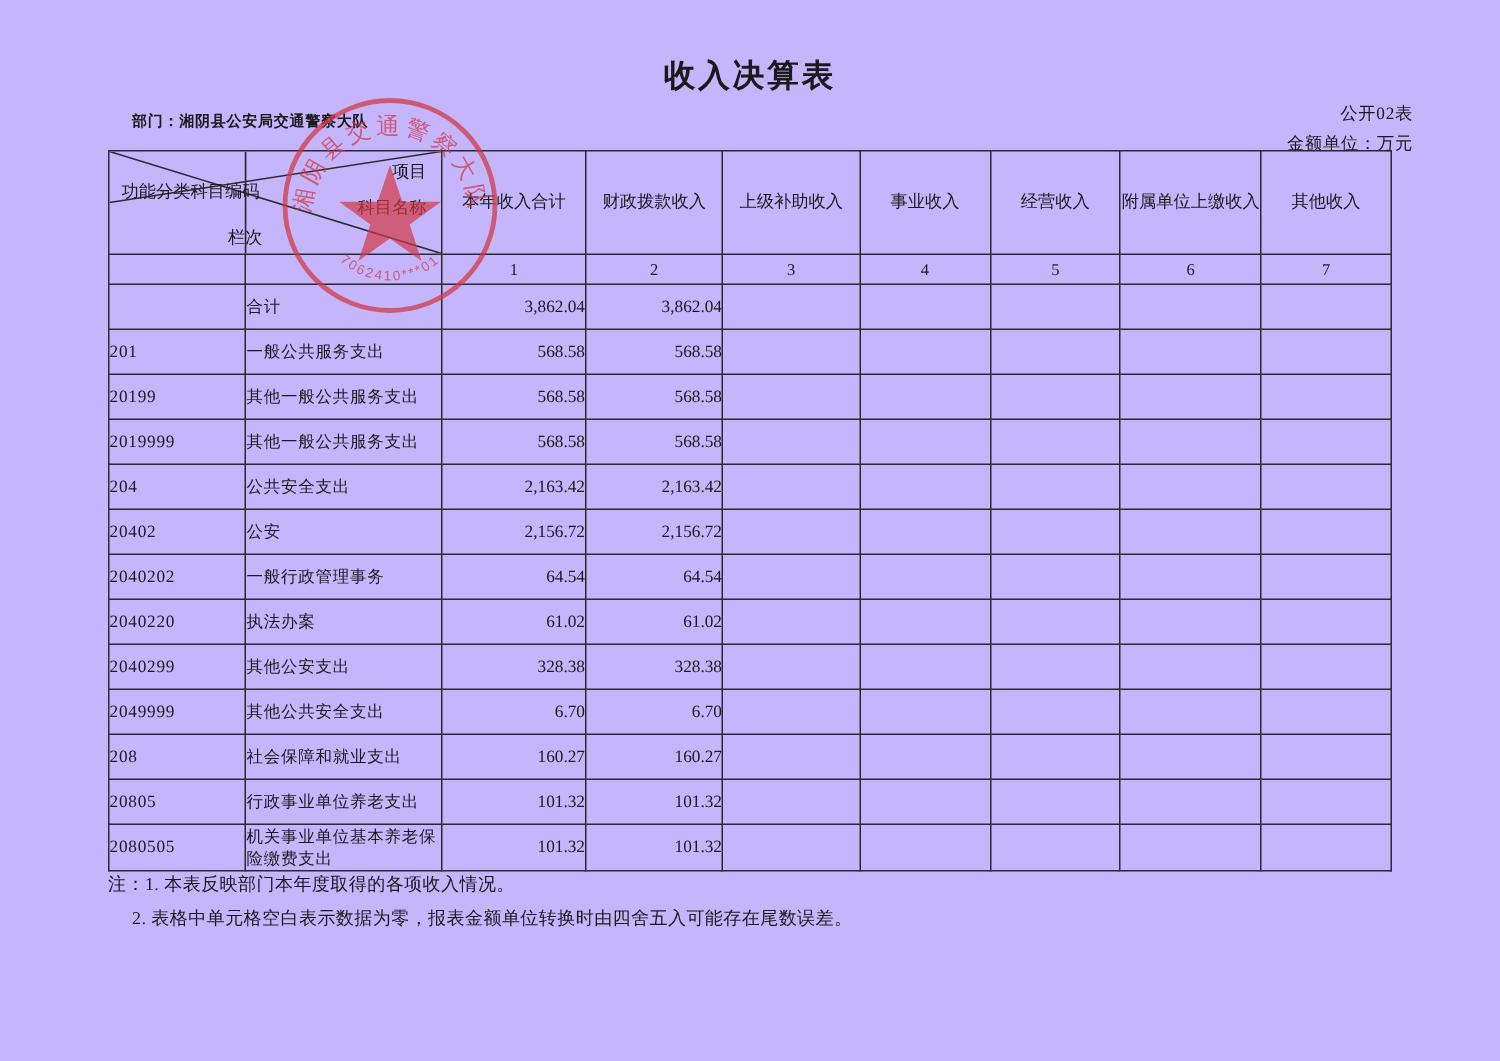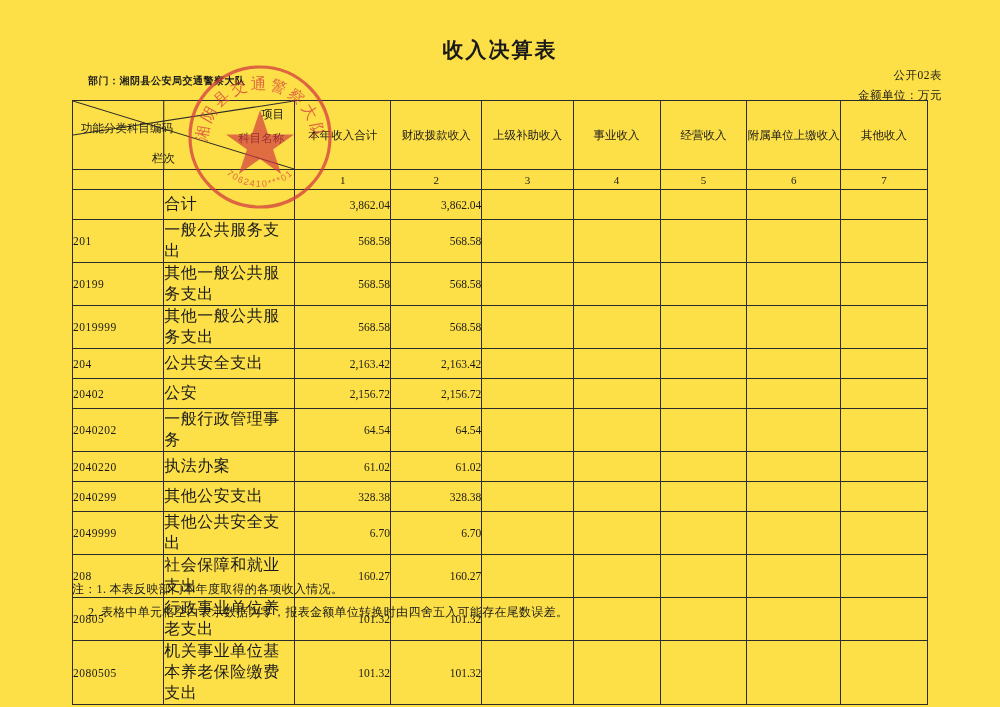--- a/index.html
+++ b/index.html
@@ -13,21 +13,21 @@
     position: relative;
     font-family: "Liberation Serif", serif;
     color: #1a1a1a;
     overflow: hidden;
   }
   .page {
     position: absolute;
     left: 0; top: 0;
     width: 1000px;
     height: 707px;
-    background: #fde047;
+    background: #c4b5fd;
   }
   .doc-title {
     position: absolute;
     top: 36px;
     left: 0;
     width: 1000px;
     text-align: center;
     font-size: 21px;
     font-weight: bold;
     letter-spacing: 2px;
@@ -111,21 +111,21 @@
     height: 29px;
   }
   .cell-code {
     text-align: left;
     font-size: 11.5px;
     letter-spacing: 0.5px;
   }
   .cell-name {
     text-align: left;
     padding-left: 10px;
-    font-size: 16px;
+    font-size: 11px;
     letter-spacing: 0.5px;
   }
   .cell-num {
     text-align: right;
     padding-right: 10px;
     font-size: 11.5px;
     font-family: "Liberation Serif", serif;
   }
 
   .notes {

